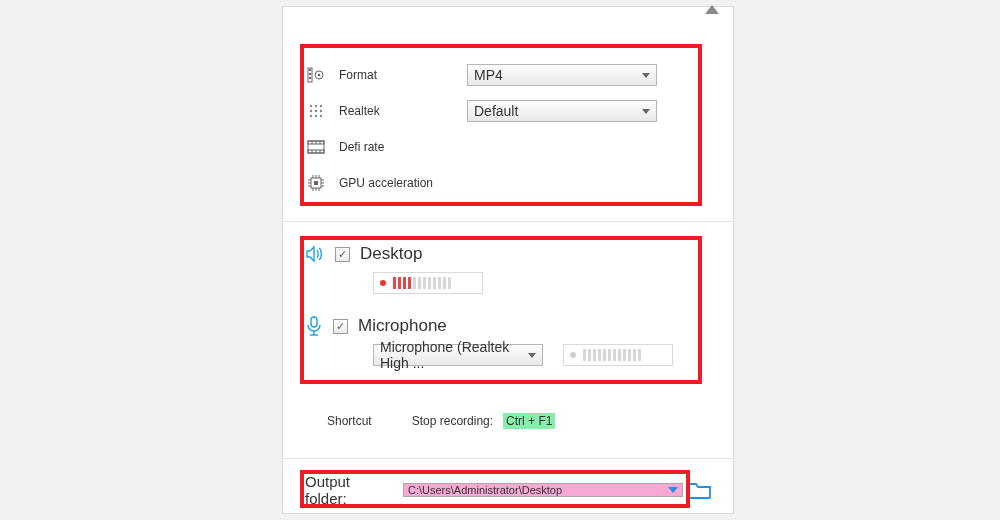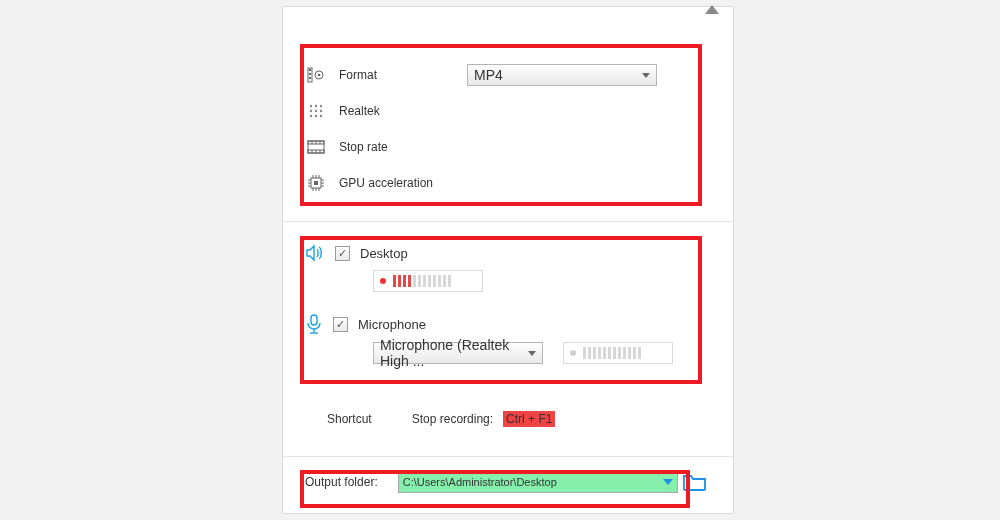--- a/index.html
+++ b/index.html
@@ -97,21 +97,21 @@
   .chk {
     width: 15px; height: 15px;
     border: 1px solid #9a9a9a;
     background: linear-gradient(#fff,#eaeaea);
     display: flex;
     align-items: center;
     justify-content: center;
     cursor: pointer;
   }
   .chk-mark { color: #555; font-size: 11px; line-height: 1; }
-  .aud-label { font-size: 13px; text-align: center; }
+  .aud-label { font-size: 17px; text-align: center; }
   .aud-row2 {
     display: flex;
     align-items: center;
     gap: 20px;
     padding-left: 68px;
   }
   .dd-audio { width: 170px; }
   .meter {
     width: 110px; height: 22px;
     border: 1px solid #d9d9d9;
@@ -130,42 +130,42 @@
 
   
   .shortcut-row {
     display: flex;
     align-items: center;
     gap: 40px;
     padding: 32px 20px 30px 44px;
     font-size: 12px;
   }
   .kbd {
-    background: #ef4444;
+    background: #86efac;
     padding: 1px 3px;
   }
 
   
   .output-row {
     border-top: 1px solid #e4e4e4;
     padding: 14px 20px 0 22px;
     display: flex;
     align-items: center;
     gap: 4px;
   }
-  .out-label { margin-right: 16px; font-size: 12px; }
+  .out-label { margin-right: 16px; font-size: 15px; }
   .out-field {
     flex: 0 0 280px;
-    height: 22px;
+    height: 14px;
     border: 1px solid #a9a9a9;
     display: flex;
     align-items: center;
     padding: 0 4px;
     justify-content: space-between;
-    background: #86efac;
+    background: #f9a8d4;
     font-size: 11px;
     cursor: pointer;
   }
   .out-caret {
     width: 0; height: 0;
     border-left: 5px solid transparent;
     border-right: 5px solid transparent;
     border-top: 6px solid #1e90e6;
   }
   .folder-ico { color: #1e90e6; cursor: pointer; }
@@ -208,37 +208,41 @@
             <circle cx="13" cy="3" r="1.2" fill="#888"></circle>
             <circle cx="3" cy="8" r="1.2" fill="#888"></circle>
             <circle cx="8" cy="8" r="1.2" fill="#888"></circle>
             <circle cx="13" cy="8" r="1.2" fill="#888"></circle>
             <circle cx="3" cy="13" r="1.2" fill="#888"></circle>
             <circle cx="8" cy="13" r="1.2" fill="#888"></circle>
             <circle cx="13" cy="13" r="1.2" fill="#888"></circle>
           </svg>
       </span>
       <span class="row-label">Realtek</span>
+      <div class="dd">
+        <span>Default</span>
+        <span class="caret"></span>
+      </div>
     </div>
 
     <div class="row">
       <span class="row-icon">
         <svg width="18" height="14" viewBox="0 0 18 14">
             <rect x="1" y="1" width="16" height="12" fill="none" stroke="#666"></rect>
             <rect x="1" y="1" width="16" height="3" fill="none" stroke="#666"></rect>
             <rect x="1" y="10" width="16" height="3" fill="none" stroke="#666"></rect>
             <line x1="5" y1="1" x2="5" y2="4" stroke="#666"></line>
             <line x1="9" y1="1" x2="9" y2="4" stroke="#666"></line>
             <line x1="13" y1="1" x2="13" y2="4" stroke="#666"></line>
             <line x1="5" y1="10" x2="5" y2="13" stroke="#666"></line>
             <line x1="9" y1="10" x2="9" y2="13" stroke="#666"></line>
             <line x1="13" y1="10" x2="13" y2="13" stroke="#666"></line>
           </svg>
       </span>
-      <span class="row-label">Stop rate</span>
+      <span class="row-label">Defi rate</span>
     </div>
 
     <div class="row">
       <span class="row-icon">
         <svg width="16" height="16" viewBox="0 0 16 16">
             <rect x="3" y="3" width="10" height="10" fill="none" stroke="#666"></rect>
             <rect x="6" y="6" width="4" height="4" fill="#666"></rect>
             <line x1="0" y1="5" x2="3" y2="5" stroke="#666"></line>
             <line x1="0" y1="8" x2="3" y2="8" stroke="#666"></line>
             <line x1="0" y1="11" x2="3" y2="11" stroke="#666"></line>

